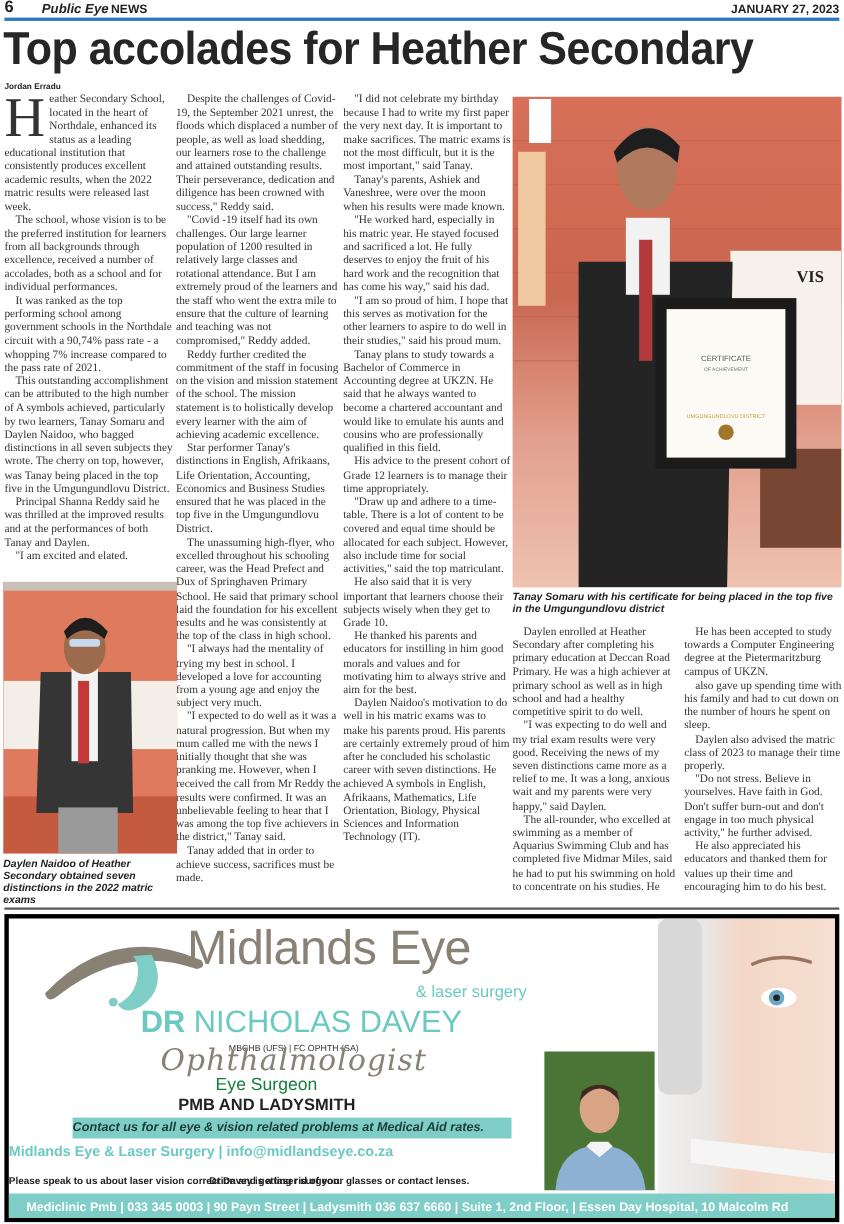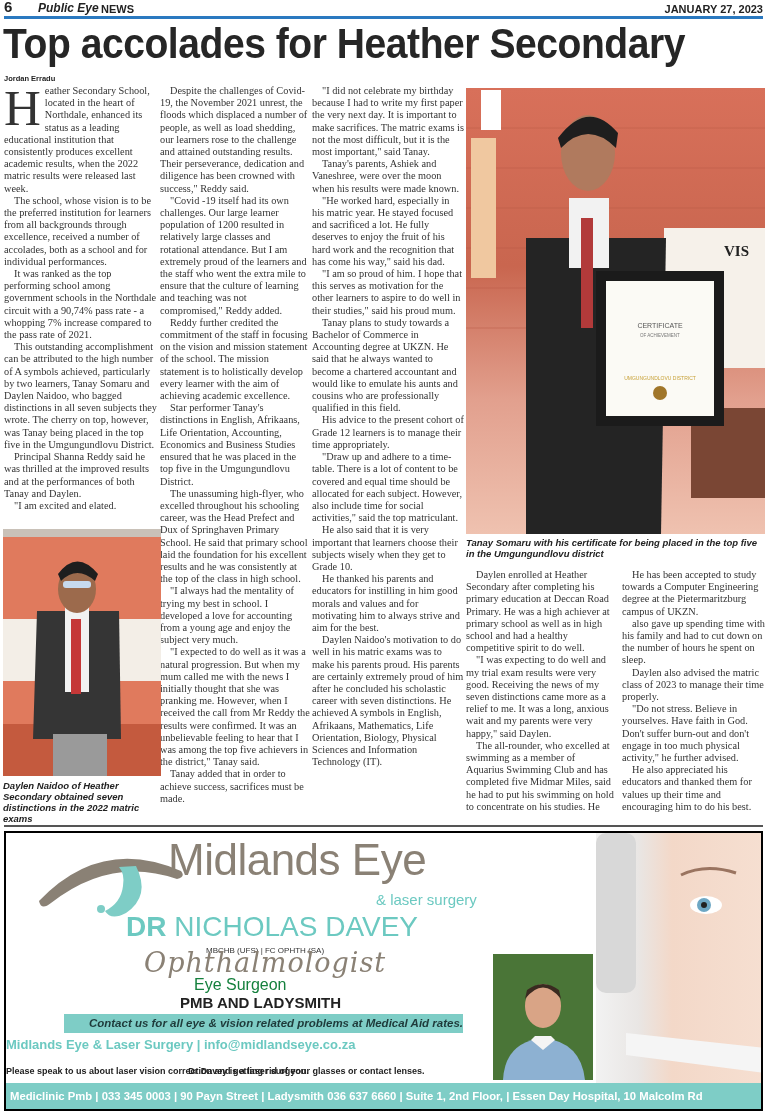--- a/index.html
+++ b/index.html
@@ -12,34 +12,34 @@
   .hdr .date{font-family:"Liberation Sans",sans-serif;font-weight:bold;font-size:11px}
   .headline{position:absolute;left:3px;top:20px;width:762px;font-family:"Liberation Sans",sans-serif;font-weight:bold;font-size:42px;letter-spacing:-0.5px;color:#262626;transform:scaleX(0.93);transform-origin:left top;white-space:nowrap;line-height:48px}
   .byline{position:absolute;left:4px;top:74px;font-family:"Liberation Sans",sans-serif;font-weight:bold;font-size:7.5px}
   .col{position:absolute;font-size:10.3px;line-height:12.2px;color:#333;text-align:left}
   .col p{text-indent:10px}
   .col p.dc{text-indent:0}
   .dropcap{float:left;font-size:51px;line-height:40px;margin:3px 4px 0 0;color:#333;font-family:"Liberation Serif",serif}
   .photo{position:absolute;overflow:hidden}
   .caption{position:absolute;font-family:"Liberation Sans",sans-serif;font-weight:bold;font-style:italic;font-size:9.5px;line-height:11px;color:#222}
   .rule{position:absolute;left:4px;width:759px;height:2px;background:#555}
-  .ad{position:absolute;left:4px;top:831px;width:759px;height:280px;border:2px solid #000000;overflow:hidden;background:#fff}
+  .ad{position:absolute;left:4px;top:831px;width:759px;height:280px;border:4px solid #000000;overflow:hidden;background:#fff}
   .ad .brand{position:absolute;left:162px;top:2px;font-family:"Liberation Sans",sans-serif;font-size:44px;color:#8a8175;letter-spacing:-0.5px;white-space:nowrap}
   .ad .sub{position:absolute;left:370px;top:58px;font-family:"Liberation Sans",sans-serif;font-size:15px;color:#6cc9c1}
   .ad .doc{position:absolute;left:120px;top:78px;font-family:"Liberation Sans",sans-serif;font-size:28px;color:#6cc9c1;white-space:nowrap}
   .ad .doc b{color:#6cc9c1}
   .ad .quals{position:absolute;left:200px;top:113px;font-family:"Liberation Sans",sans-serif;font-size:8px;color:#333}
   .ad .oph{position:absolute;left:138px;top:114px;font-family:"DejaVu Serif",serif;font-style:italic;font-size:27px;color:#8a8175;letter-spacing:1px}
   .ad .surg{position:absolute;left:188px;top:143px;font-family:"Liberation Sans",sans-serif;font-size:16px;color:#15803d}
-  .ad .loc{position:absolute;left:174px;top:161px;font-family:"Liberation Sans",sans-serif;font-weight:bold;font-size:15px;color:#222}
-  .ad .contact{position:absolute;left:58px;top:181px;width:399px;height:19px;background:#7ecdc6;font-family:"Liberation Sans",sans-serif;font-weight:bold;font-style:italic;font-size:11.5px;color:#1e3a3a;text-align:right;line-height:19px}
+  .ad .loc{position:absolute;left:154px;top:161px;font-family:"Liberation Sans",sans-serif;font-weight:bold;font-size:15px;color:#222}
+  .ad .contact{position:absolute;left:58px;top:181px;width:399px;height:19px;background:#7ecdc6;font-family:"Liberation Sans",sans-serif;font-weight:bold;font-style:italic;font-size:11.5px;color:#1e3a3a;text-align:left;line-height:19px}
   .ad .email{position:absolute;left:0;top:204px;width:485px;font-family:"Liberation Sans",sans-serif;font-weight:bold;font-size:13px;color:#6cc9c1}
   .ad .l1{position:absolute;left:0;top:233px;width:485px;text-align:center;font-family:"Liberation Sans",sans-serif;font-weight:bold;font-size:9px;color:#222}
   .ad .l2{position:absolute;left:0;top:233px;width:485px;font-family:"Liberation Sans",sans-serif;font-weight:bold;font-size:9px;color:#222}
-  .ad .bar{position:absolute;left:0;top:250px;width:759px;height:27px;background:#7ecdc6;font-family:"Liberation Sans",sans-serif;font-weight:bold;font-size:11.3px;color:#fff;line-height:27px;padding-left:4px;white-space:nowrap}
+  .ad .bar{position:absolute;left:0;top:250px;width:759px;height:27px;background:#7ecdc6;font-family:"Liberation Sans",sans-serif;font-weight:bold;font-size:11.3px;color:#fff;line-height:27px;padding-left:16px;white-space:nowrap}
 </style>
 </head>
 <body>
 
 <div class="hdr">
   <span class="pg">6</span>
   <span class="pub">Public Eye</span>
   <span class="sec">NEWS</span>
   <span class="date">JANUARY 27, 2023</span>
 </div>
@@ -50,21 +50,21 @@
 <div class="col" id="col0" style="left:4px;top:85px;width:154px;height:440px">
     <p class="dc"><span class="dropcap">H</span>eather Secondary School, located in the heart of Northdale, enhanced its status as a leading educational institution that consistently produces excellent academic results, when the 2022 matric results were released last week.</p>
     <p>The school, whose vision is to be the preferred institution for learners from all backgrounds through excellence, received a number of accolades, both as a school and for individual performances.</p>
     <p>It was ranked as the top performing school among government schools in the Northdale circuit with a 90,74% pass rate - a whopping 7% increase compared to the pass rate of 2021.</p>
     <p>This outstanding accomplishment can be attributed to the high number of A symbols achieved, particularly by two learners, Tanay Somaru and Daylen Naidoo, who bagged distinctions in all seven subjects they wrote. The cherry on top, however, was Tanay being placed in the top five in the Umgungundlovu District.</p>
     <p>Principal Shanna Reddy said he was thrilled at the improved results and at the performances of both Tanay and Daylen.</p>
     <p>"I am excited and elated.</p>
   </div>
 
 <div class="col" id="col1" style="left:160px;top:85px;width:150px;height:730px">
-    <p>Despite the challenges of Covid-19, the November 2021 unrest, the floods which displaced a number of people, as well as load shedding, our learners rose to the challenge and attained outstanding results. Their perseverance, dedication and diligence has been crowned with success," Reddy said.</p>
+    <p>Despite the challenges of Covid-19, the September 2021 unrest, the floods which displaced a number of people, as well as load shedding, our learners rose to the challenge and attained outstanding results. Their perseverance, dedication and diligence has been crowned with success," Reddy said.</p>
     <p>"Covid -19 itself had its own challenges. Our large learner population of 1200 resulted in relatively large classes and rotational attendance. But I am extremely proud of the learners and the staff who went the extra mile to ensure that the culture of learning and teaching was not compromised," Reddy added.</p>
     <p>Reddy further credited the commitment of the staff in focusing on the vision and mission statement of the school. The mission statement is to holistically develop every learner with the aim of achieving academic excellence.</p>
     <p>Star performer Tanay's distinctions in English, Afrikaans, Life Orientation, Accounting, Economics and Business Studies ensured that he was placed in the top five in the Umgungundlovu District.</p>
     <p>The unassuming high-flyer, who excelled throughout his schooling career, was the Head Prefect and Dux of Springhaven Primary School. He said that primary school laid the foundation for his excellent results and he was consistently at the top of the class in high school.</p>
     <p>"I always had the mentality of trying my best in school. I developed a love for accounting from a young age and enjoy the subject very much.</p>
     <p>"I expected to do well as it was a natural progression. But when my mum called me with the news I initially thought that she was pranking me. However, when I received the call from Mr Reddy the results were confirmed. It was an unbelievable feeling to hear that I was among the top five achievers in the district," Tanay said.</p>
     <p>Tanay added that in order to achieve success, sacrifices must be made.</p>
   </div>
 
 <div class="col" id="col2" style="left:312px;top:85px;width:152px;height:730px">

